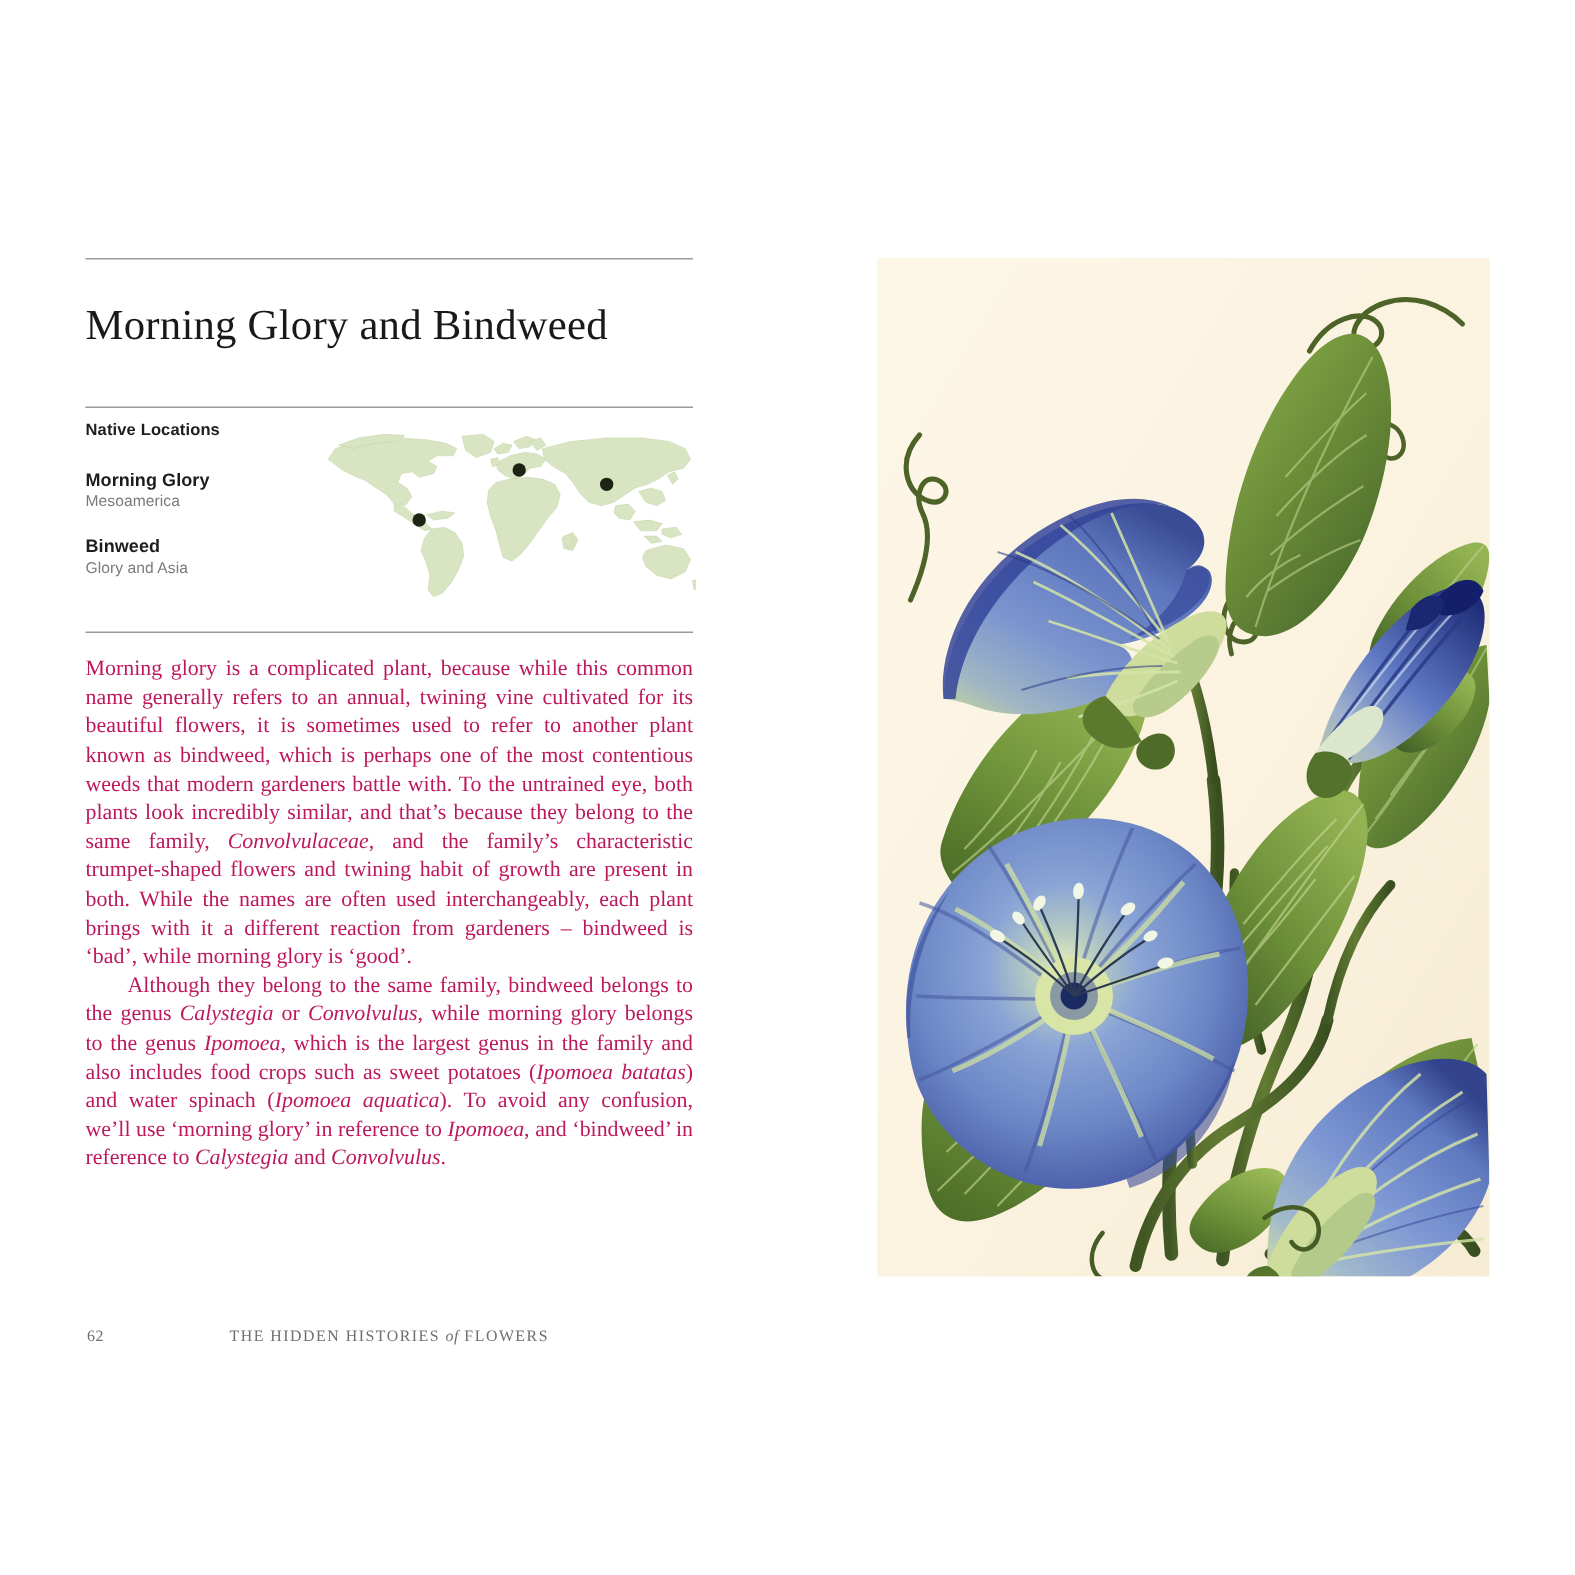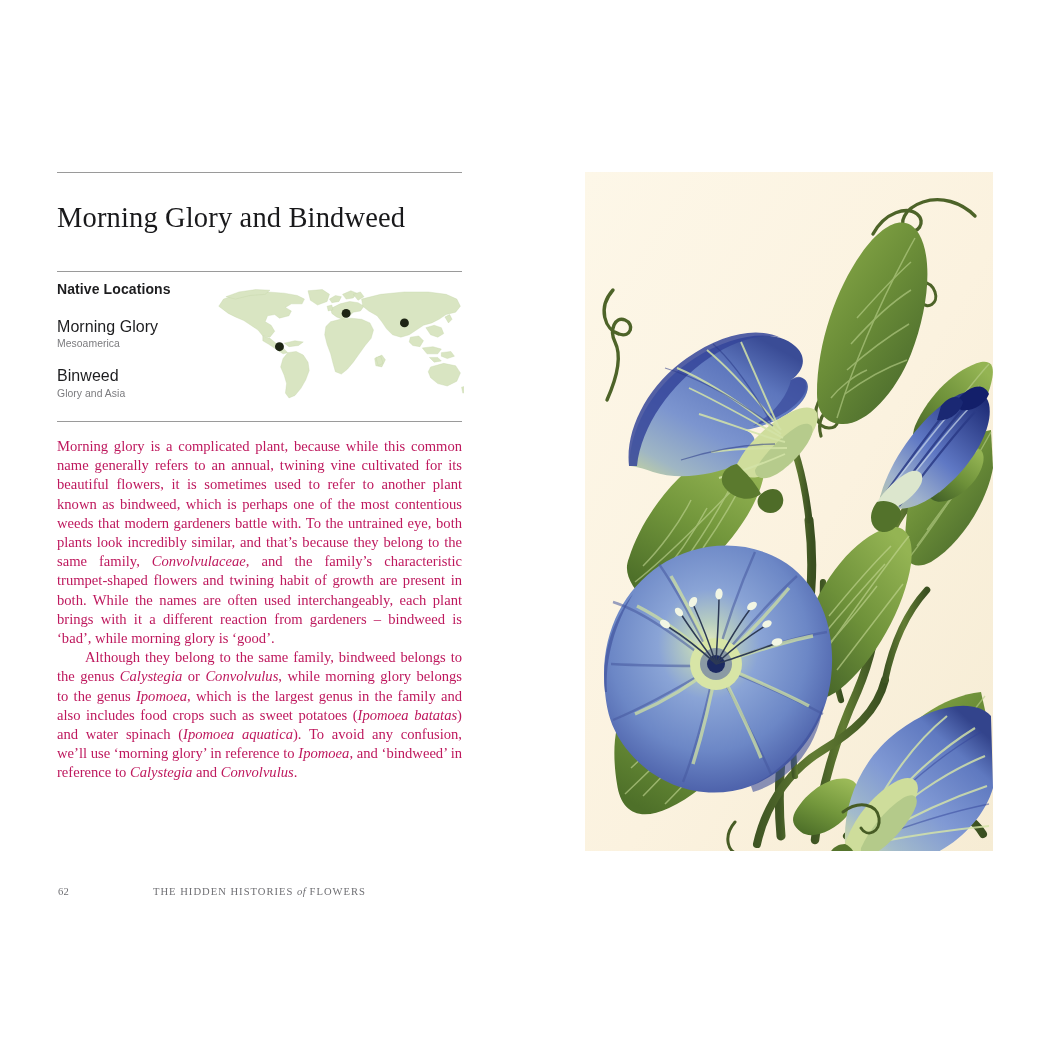--- a/index.html
+++ b/index.html
@@ -56,32 +56,32 @@
 
   
   .info-block {
     position: absolute;
     left: 57px;
     top: 281px;
     width: 150px;
     font-family: "Liberation Sans", sans-serif;
   }
   .info-heading {
-    font-size: 14px;
+    font-size: 11px;
     font-weight: 700;
     color: #1d1d1f;
     letter-spacing: 0.1px;
     margin: 0 0 18px 0;
     line-height: 1.2;
   }
   .info-group { margin-bottom: 14px; }
   .info-group:last-child { margin-bottom: 0; }
   .info-label {
-    font-size: 16px;
-    font-weight: 400;
+    font-size: 12px;
+    font-weight: 700;
     color: #1d1d1f;
     letter-spacing: 0.05px;
     line-height: 1.35;
   }
   .info-value {
     font-size: 10.4px;
     font-weight: 400;
     color: #7b7b7e;
     letter-spacing: 0.05px;
     line-height: 1.35;

